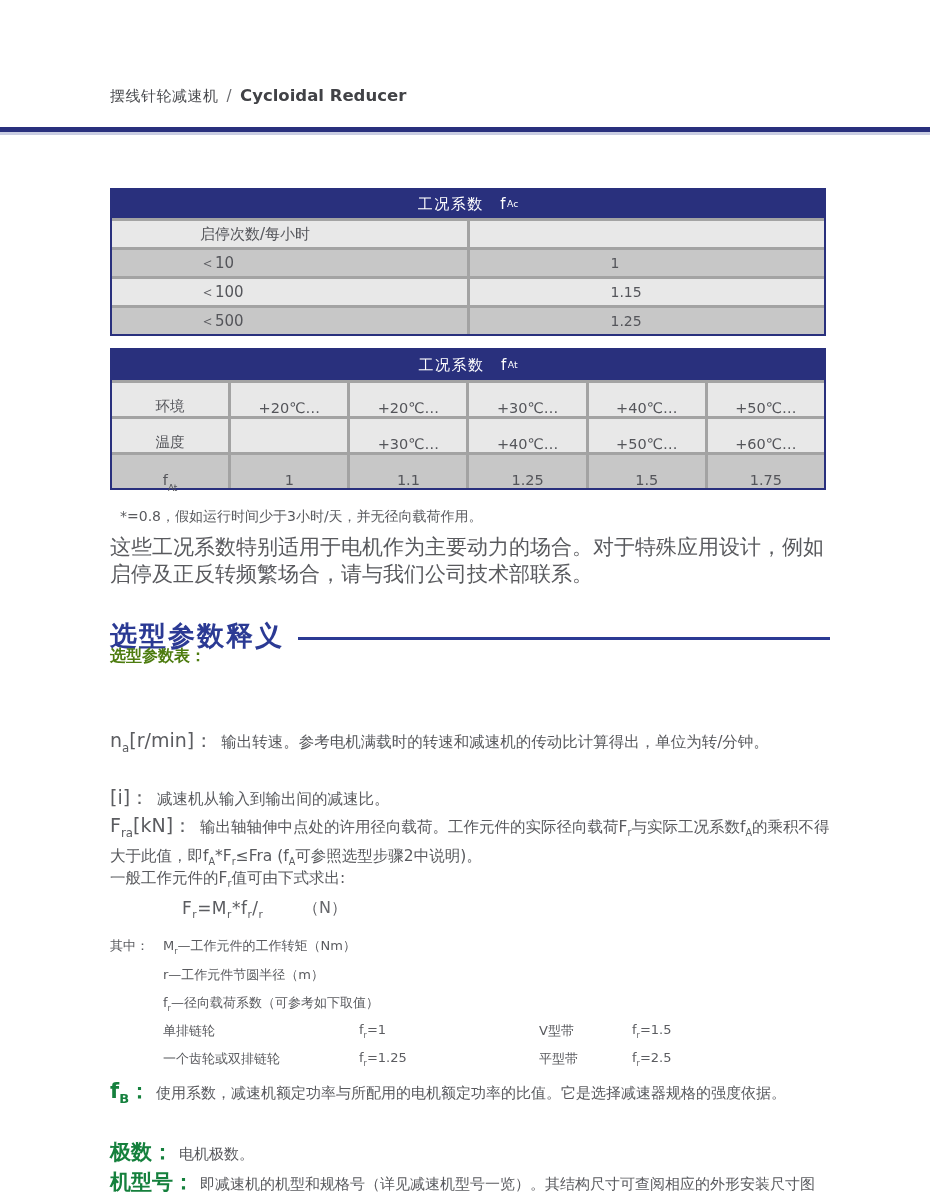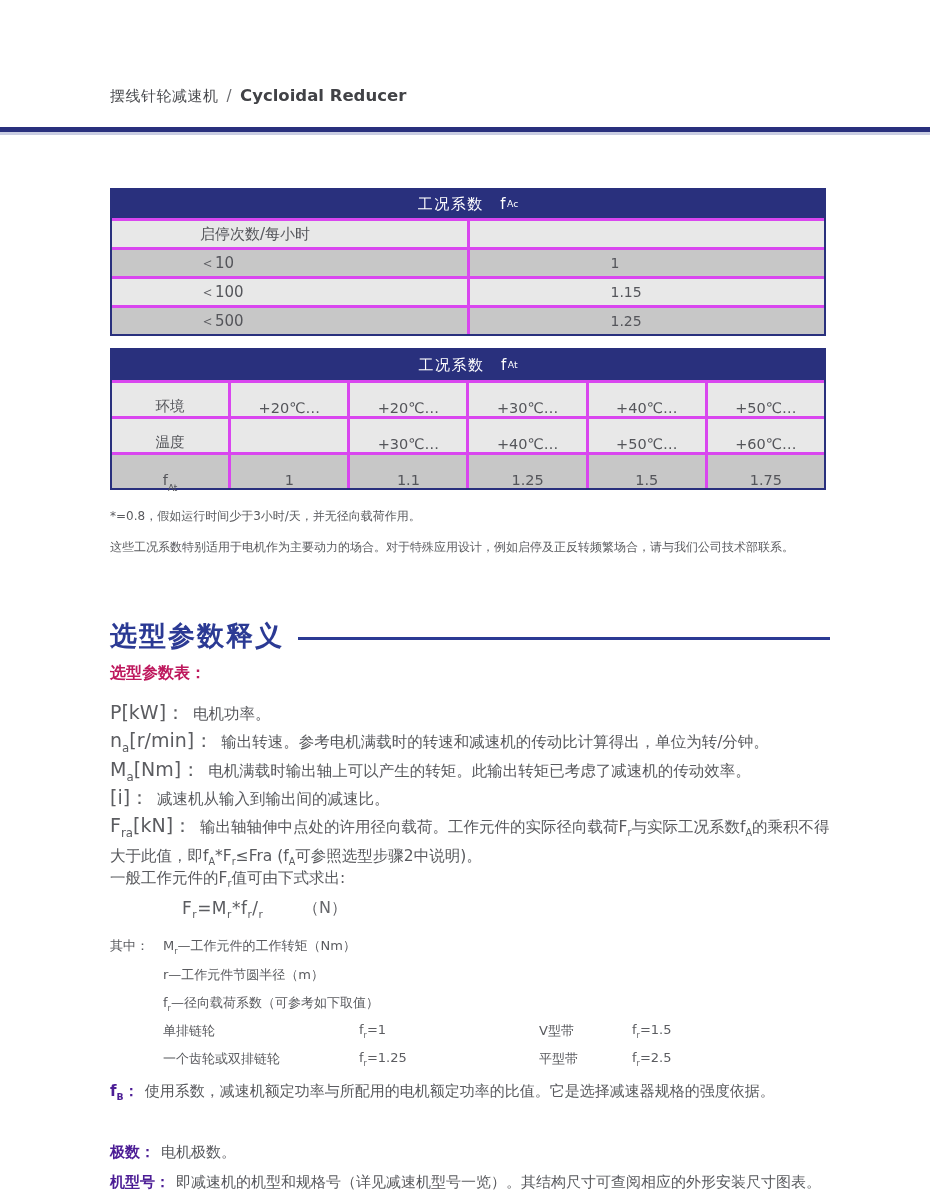--- a/index.html
+++ b/index.html
@@ -11,46 +11,46 @@
   sub{font-size:0.62em;line-height:0;}
 
   
   .hdr{left:110px;top:66px;font-size:15px;color:#4a4b4f;letter-spacing:0.5px;white-space:nowrap;}
   .hdr .en{font-weight:bold;font-size:16.5px;color:#414246;letter-spacing:0;}
   .hdr .sep{margin:0 8px;color:#6a6b6f;}
   .rule1{left:0;top:107px;width:930px;height:5px;background:#29307d;}
   .rule2{left:0;top:112px;width:930px;height:3px;background:#c9cde2;}
 
   
-  .tbl{left:110px;width:716px;background:#d946ef;border:2px solid #29307d;display:grid;gap:3px;box-sizing:border-box;}
+  .tbl{left:110px;width:716px;background:#a3a3a3;border:2px solid #29307d;display:grid;gap:3px;box-sizing:border-box;}
   .thead{background:#29307d;color:#ffffff;font-size:15px;letter-spacing:1.5px;display:flex;align-items:center;justify-content:center;}
   .thead sub{letter-spacing:0;}
   .cell{display:flex;align-items:center;font-size:15px;color:#54555a;}
   .light{background:#e8e8e8;}
   .dark{background:#c7c7c7;}
   #t1{top:168px;grid-template-columns:1fr 1fr;grid-template-rows:28px 26px 26px 26px 26px;}
   #t1 .thead{grid-column:1 / 3;}
   #t1 .lbl{padding-left:88px;}
   #t1 .val{padding-left:141px;font-size:14px;}
   #t2{top:328px;grid-template-columns:repeat(6,1fr);grid-template-rows:30px 33px 33px 33px;}
   #t2 .thead{grid-column:1 / 7;}
   #t2 .cell{justify-content:center;font-size:14.5px;align-items:flex-end;}
 
   
-  .note1{left:110px;top:488px;font-size:12px;white-space:nowrap;}
-  .note2{left:110px;top:514px;width:724px;font-size:12px;line-height:27px;}
+  .note1{left:120px;top:488px;font-size:14px;white-space:nowrap;}
+  .note2{left:110px;top:514px;width:724px;font-size:21px;line-height:27px;}
 
   .sec-head{left:110px;top:598px;font-size:27px;font-weight:bold;color:#2b3a94;letter-spacing:2px;white-space:nowrap;}
   .sec-rule{left:298px;top:617px;width:532px;height:3px;background:#2b3a94;}
-  .sub-head{left:110px;top:643px;font-size:16px;font-weight:bold;color:#be185d;}
+  .sub-head{left:110px;top:626px;font-size:16px;font-weight:bold;color:#4d7c0f;}
 
   .def{left:110px;width:726px;font-size:15.5px;line-height:29px;}
   .def .term{font-size:19px;color:#5b5c60;margin-right:8px;white-space:nowrap;}
   .gloss{left:110px;width:728px;font-size:15px;line-height:27px;}
-  .gloss .term{font-size:15px;font-weight:bold;color:#4c1d95;margin-right:6px;white-space:nowrap;}
+  .gloss .term{font-size:21px;font-weight:bold;color:#15803d;margin-right:6px;white-space:nowrap;}
 
   .formula-intro{left:110px;top:848px;font-size:15.5px;}
   .formula-expr{left:182px;top:878px;font-size:17px;color:#68696d;letter-spacing:0.5px;}
   .formula-unit{left:303px;top:878px;font-size:16px;color:#68696d;}
 
   .where{font-size:13px;white-space:nowrap;}
   .latin{color:#5b5c60;}
 </style>
 </head>
 <body>
@@ -113,28 +113,22 @@
     <div class="cell dark">1.75</div>
   </div>
 
   <div class="abs note1">*=0.8，假如运行时间少于3小时/天，并无径向载荷作用。</div>
   <div class="abs note2">这些工况系数特别适用于电机作为主要动力的场合。对于特殊应用设计，例如启停及正反转频繁场合，请与我们公司技术部联系。</div>
 
   <div class="abs sec-head">选型参数释义</div>
   <div class="abs sec-rule"></div>
   <div class="abs sub-head">选型参数表：</div>
 
-  <div class="abs def" style="top:678px">
-    <span class="term"><span>P[kW]：</span></span><span>电机功率。</span>
-  </div>
   <div class="abs def" style="top:706px">
     <span class="term"><span>n</span><sub>a</sub><span>[r/min]：</span></span><span>输出转速。参考电机满载时的转速和减速机的传动比计算得出，单位为转/分钟。</span>
-  </div>
-  <div class="abs def" style="top:735px">
-    <span class="term"><span>M</span><sub>a</sub><span>[Nm]：</span></span><span>电机满载时输出轴上可以产生的转矩。此输出转矩已考虑了减速机的传动效率。</span>
   </div>
   <div class="abs def" style="top:763px">
     <span class="term"><span>[i]：</span></span><span>减速机从输入到输出间的减速比。</span>
   </div>
   <div class="abs def" style="top:791px">
     <span class="term"><span>F</span><sub>ra</sub><span>[kN]：</span></span><span><span>输出轴轴伸中点处的许用径向载荷。工作元件的实际径向载荷F</span><sub>r</sub><span>与实际工况系数f</span><sub>A</sub><span>的乘积不得大于此值，即f</span><sub>A</sub><span>*F</span><sub>r</sub><span>≤Fra (f</span><sub>A</sub><span>可参照选型步骤2中说明)。</span></span>
   </div>
 
   <div class="abs formula-intro"><span>一般工作元件的F</span><sub>r</sub><span>值可由下式求出:</span></div>
   <div class="abs formula-expr latin"><span>F</span><sub>r</sub><span>=M</span><sub>r</sub><span>*f</span><sub>r</sub><span>/</span><sub>r</sub></div>

